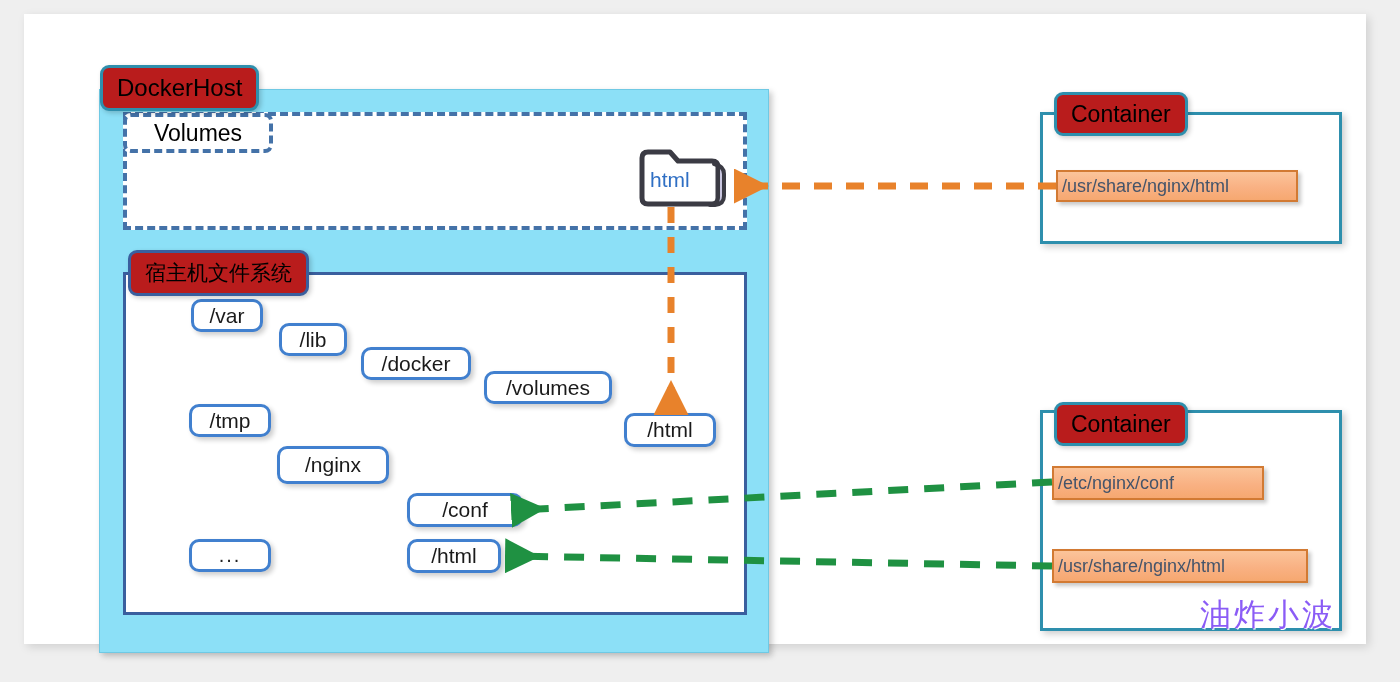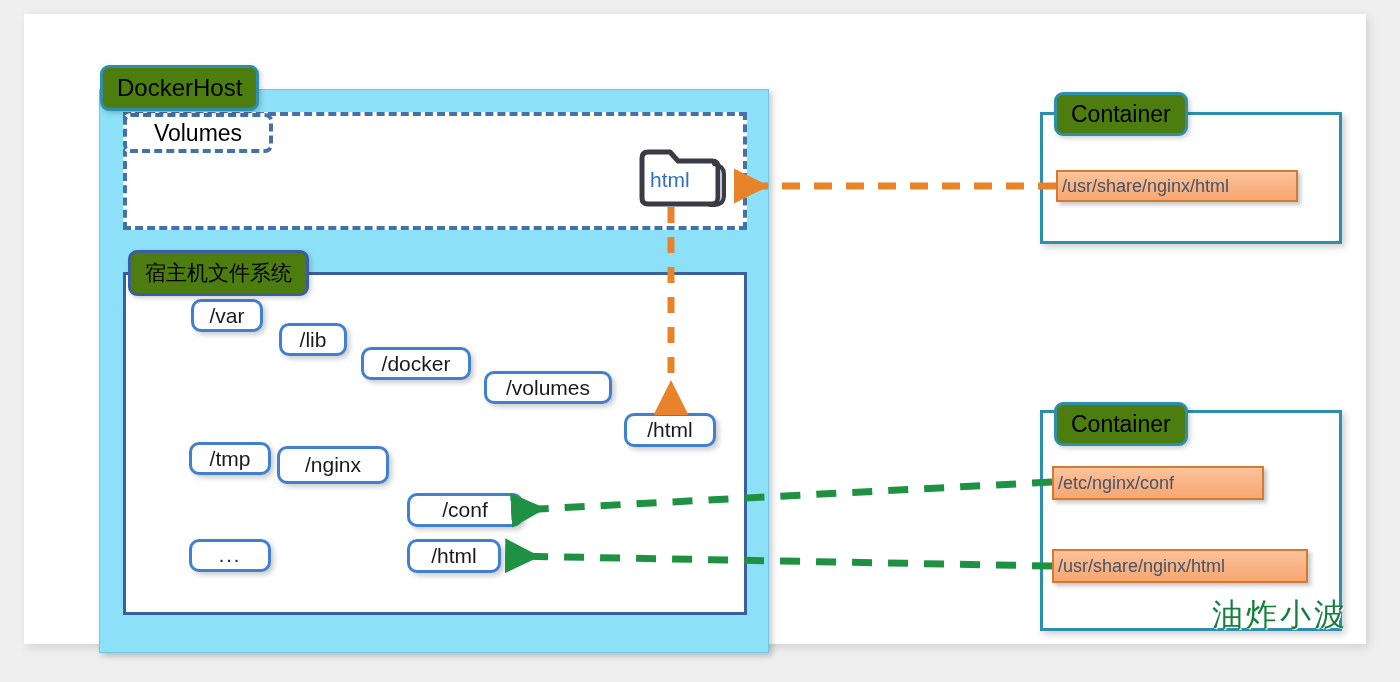--- a/index.html
+++ b/index.html
@@ -27,21 +27,21 @@
   #dockerhost-box {
     position: absolute;
     left: 75px; top: 75px;
     width: 668px; height: 562px;
     background: #8ce0f7;
     border: 1px solid #6fc9e4;
     box-shadow: 3px 3px 6px rgba(0,0,0,0.22);
   }
   .title-chip {
     position: absolute;
-    background: #4d7c0f;
+    background: #b91c1c;
     border: 3px solid #2e8fad;
     border-radius: 9px;
     display: flex;
     align-items: center;
     justify-content: center;
     font-size: 24px;
     color: #000000;
     box-shadow: 2px 2px 5px rgba(0,0,0,0.2);
     z-index: 12;
     white-space: nowrap;
@@ -157,23 +157,23 @@
   #folder-icon .label {
     position: absolute;
     left: 14px; top: 20px;
     font-size: 21px;
     color: #2f6fc4;
     z-index: 3;
   }
   
   #watermark {
     position: absolute;
-    right: 18px; bottom: 8px;
+    right: 30px; bottom: 8px;
     font-size: 31px;
-    color: #15803d;
+    color: #8b5cf6;
     letter-spacing: 3px;
     text-shadow: 1px 1px 0 #ffffff;
     z-index: 30;
     font-family: "DejaVu Sans", sans-serif;
   }
   svg.overlay {
     position: absolute;
     left: 0; top: 0;
     width: 1400px; height: 682px;
     pointer-events: none;
@@ -219,21 +219,21 @@
         <path d="M 137 541 L 167 541"></path>
       </g>
     </svg>
 
     <div id="tree-layer">
       <div class="node" style="left:167px; top:285px; width:72px;  height:33px;">/var</div>
       <div class="node" style="left:255px; top:309px; width:68px;  height:33px;">/lib</div>
       <div class="node" style="left:337px; top:333px; width:110px; height:33px;">/docker</div>
       <div class="node" style="left:460px; top:357px; width:128px; height:33px;">/volumes</div>
       <div class="node" style="left:600px; top:399px; width:92px;  height:34px;">/html</div>
-      <div class="node" style="left:165px; top:428px; width:82px;  height:33px;">/tmp</div>
+      <div class="node" style="left:165px; top:390px; width:82px;  height:33px;">/tmp</div>
       <div class="node" style="left:253px; top:432px; width:112px; height:38px;">/nginx</div>
       <div class="node" style="left:383px; top:479px; width:116px; height:34px;">/conf</div>
       <div class="node" style="left:383px; top:525px; width:94px;  height:34px;">/html</div>
       <div class="node dots" style="left:165px; top:525px; width:82px; height:33px;">...</div>
     </div>
 
     <div class="title-chip" id="dockerhost-title">DockerHost</div>
     <div id="volumes-title">Volumes</div>
     <div class="title-chip" id="fs-title">宿主机文件系统</div>
 

